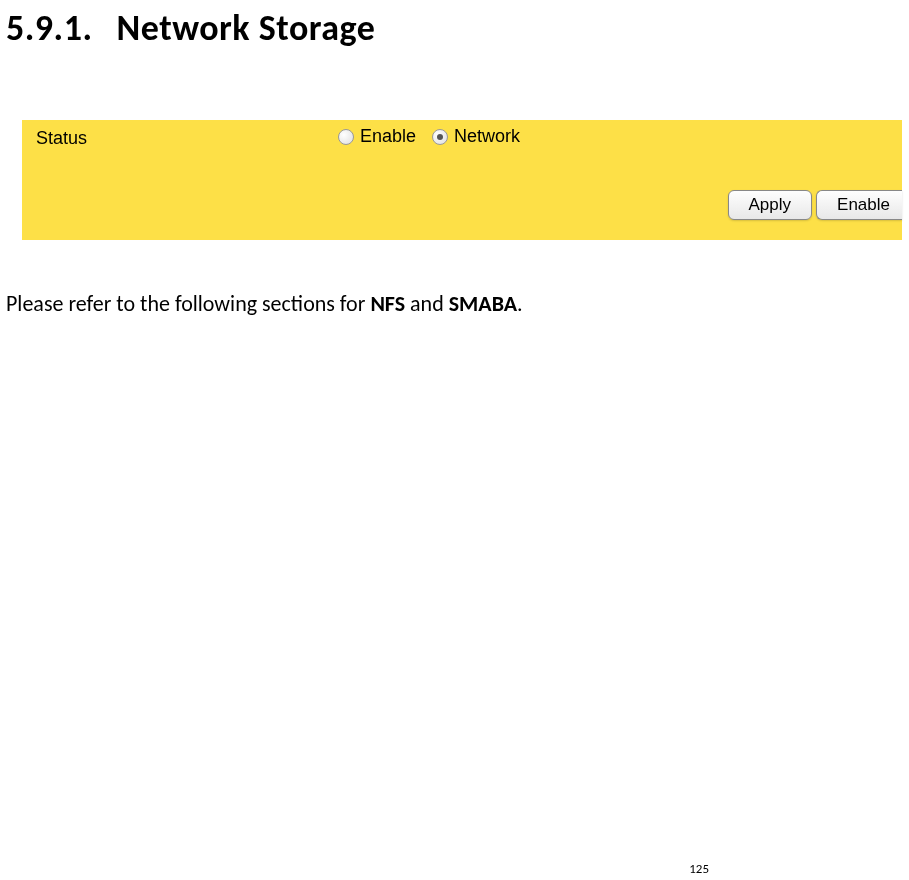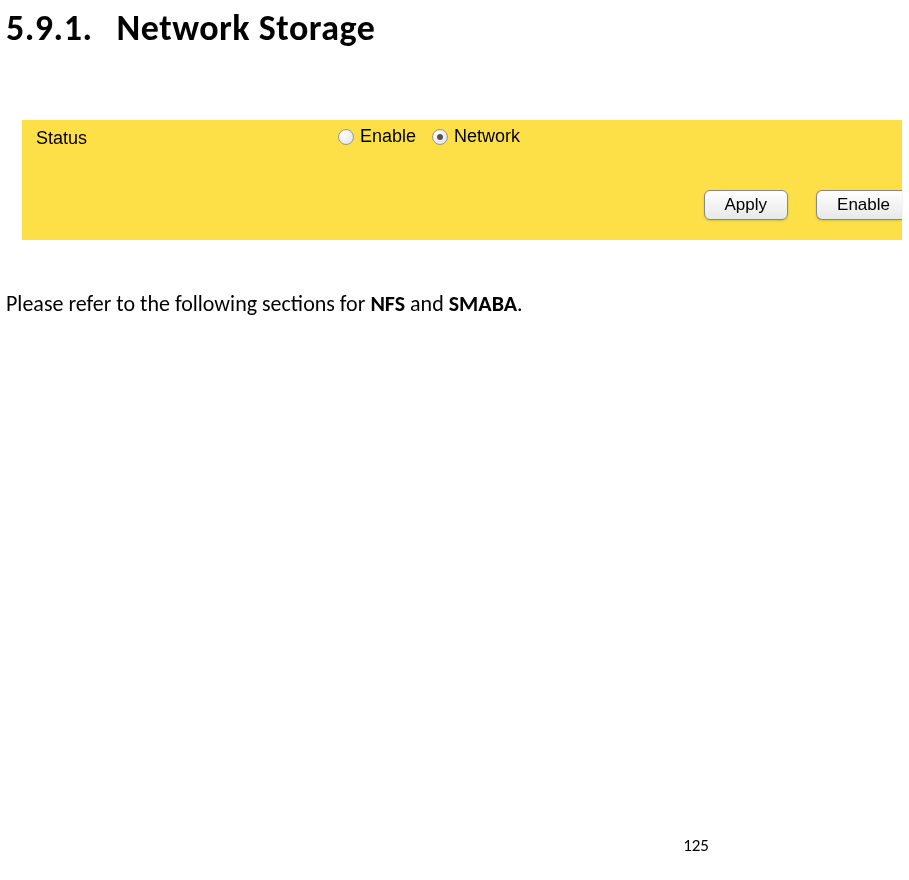--- a/index.html
+++ b/index.html
@@ -85,21 +85,21 @@
     .radio-label {
       font-size: 18px;
       color: #000;
       margin-right: 12px;
     }
     .button-row {
       position: absolute;
       right: 0;
       top: 70px;
       display: flex;
-      gap: 28px;
+      gap: 4px;
     }
     .btn {
       padding: 4px 20px;
       font-size: 17px;
       color: #000;
       border: 1px solid #888;
       border-radius: 6px;
       background: linear-gradient(to bottom, #fefefe, #e8e8e8);
       box-shadow: 0 1px 2px rgba(0,0,0,0.15);
       font-family: Arial, sans-serif;
@@ -110,23 +110,23 @@
       border-right: none;
       padding-right: 12px;
     }
     .refer-text {
       font-size: 22px;
       color: #000;
       padding: 50px 0 0 6px;
     }
     .page-number {
       position: absolute;
-      bottom: 24px;
+      bottom: 4px;
       right: 200px;
-      font-size: 17px;
+      font-size: 13px;
       color: #000;
     }
   </style>
 </head>
 <body>
 
 <div class="heading">
   <span class="heading-number">5.9.1.</span><span>Network Storage</span>
 </div>
 

